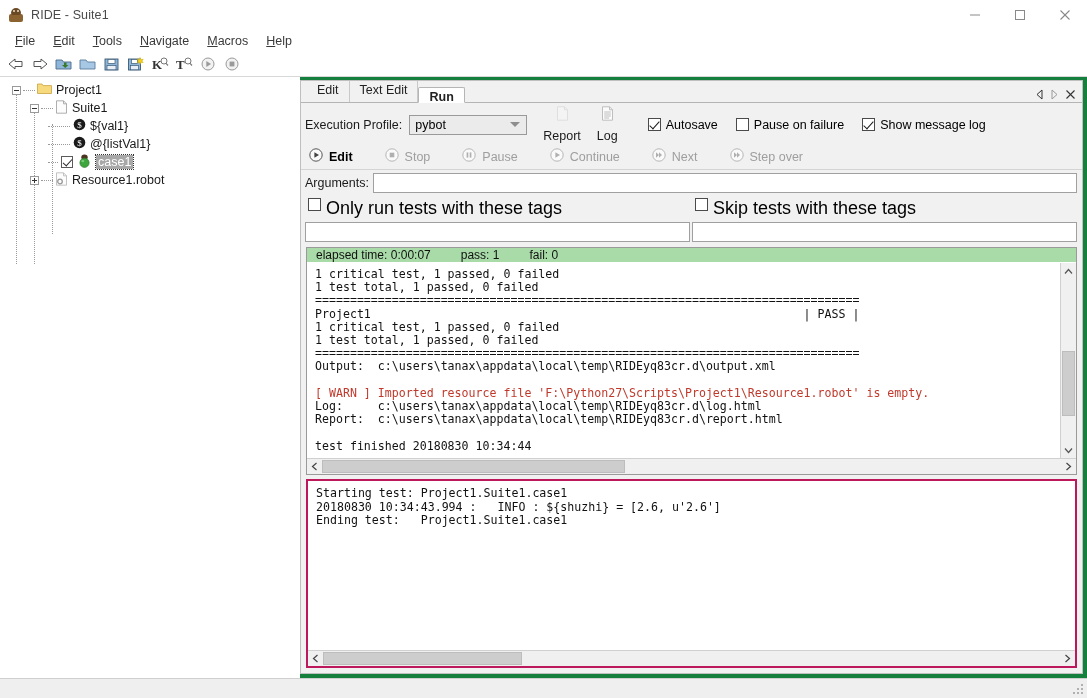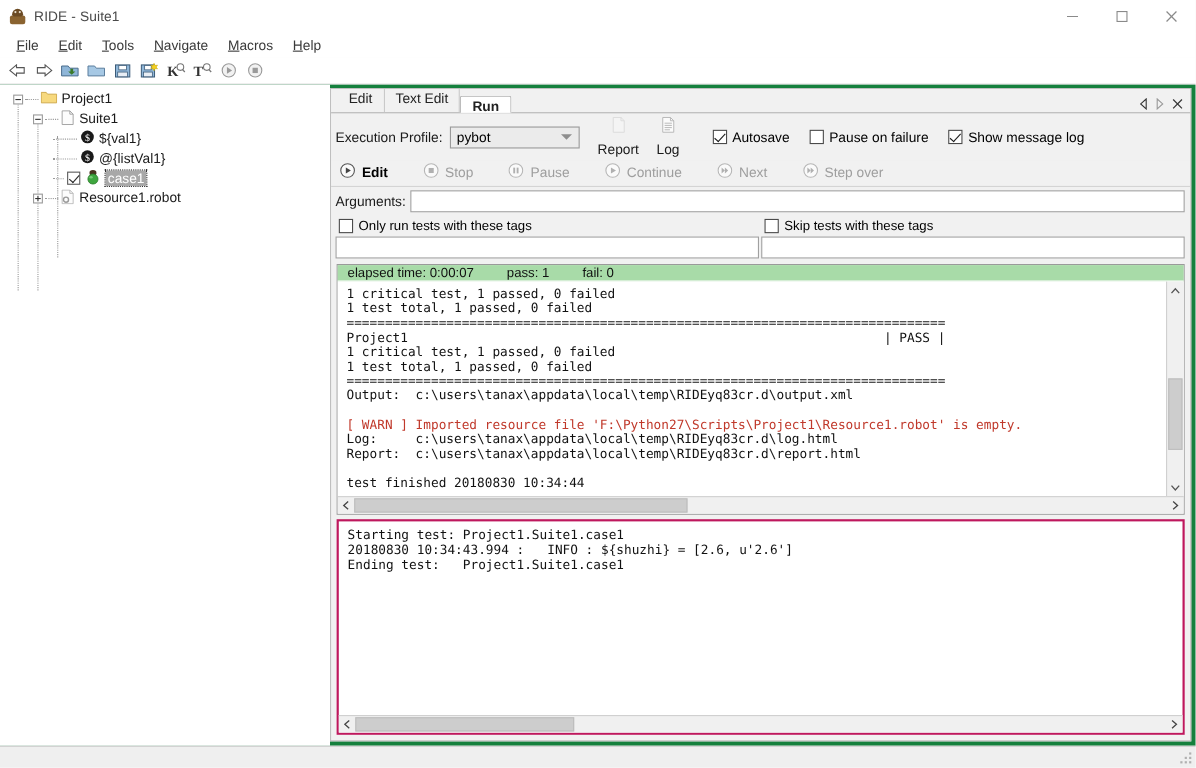--- a/index.html
+++ b/index.html
@@ -315,21 +315,21 @@
     flex: 1;
   }
   .tag-row {
     display: flex;
     padding: 1px 5px 1px 4px;
     flex: none;
     background: #f1f1f1;
   }
   .tag-col { flex: 1; display: flex; flex-direction: column; }
   .tag-col.left { margin-right: 2px; }
-  .tag-check { display: flex; align-items: center; gap: 5px; font-size: 12px; padding: 2px 0 3px 3px; }
+  .tag-check { display: flex; gap: 5px; font-size: 18px; padding: 2px 0 3px 3px; }
   .tag-input {
     height: 20px;
     background: #ffffff;
     border: 1px solid #a0a0a0;
   }
 
   
   .console-wrap {
     margin: 4px 5px 0 5px;
     border: 1px solid #9a9a9a;

